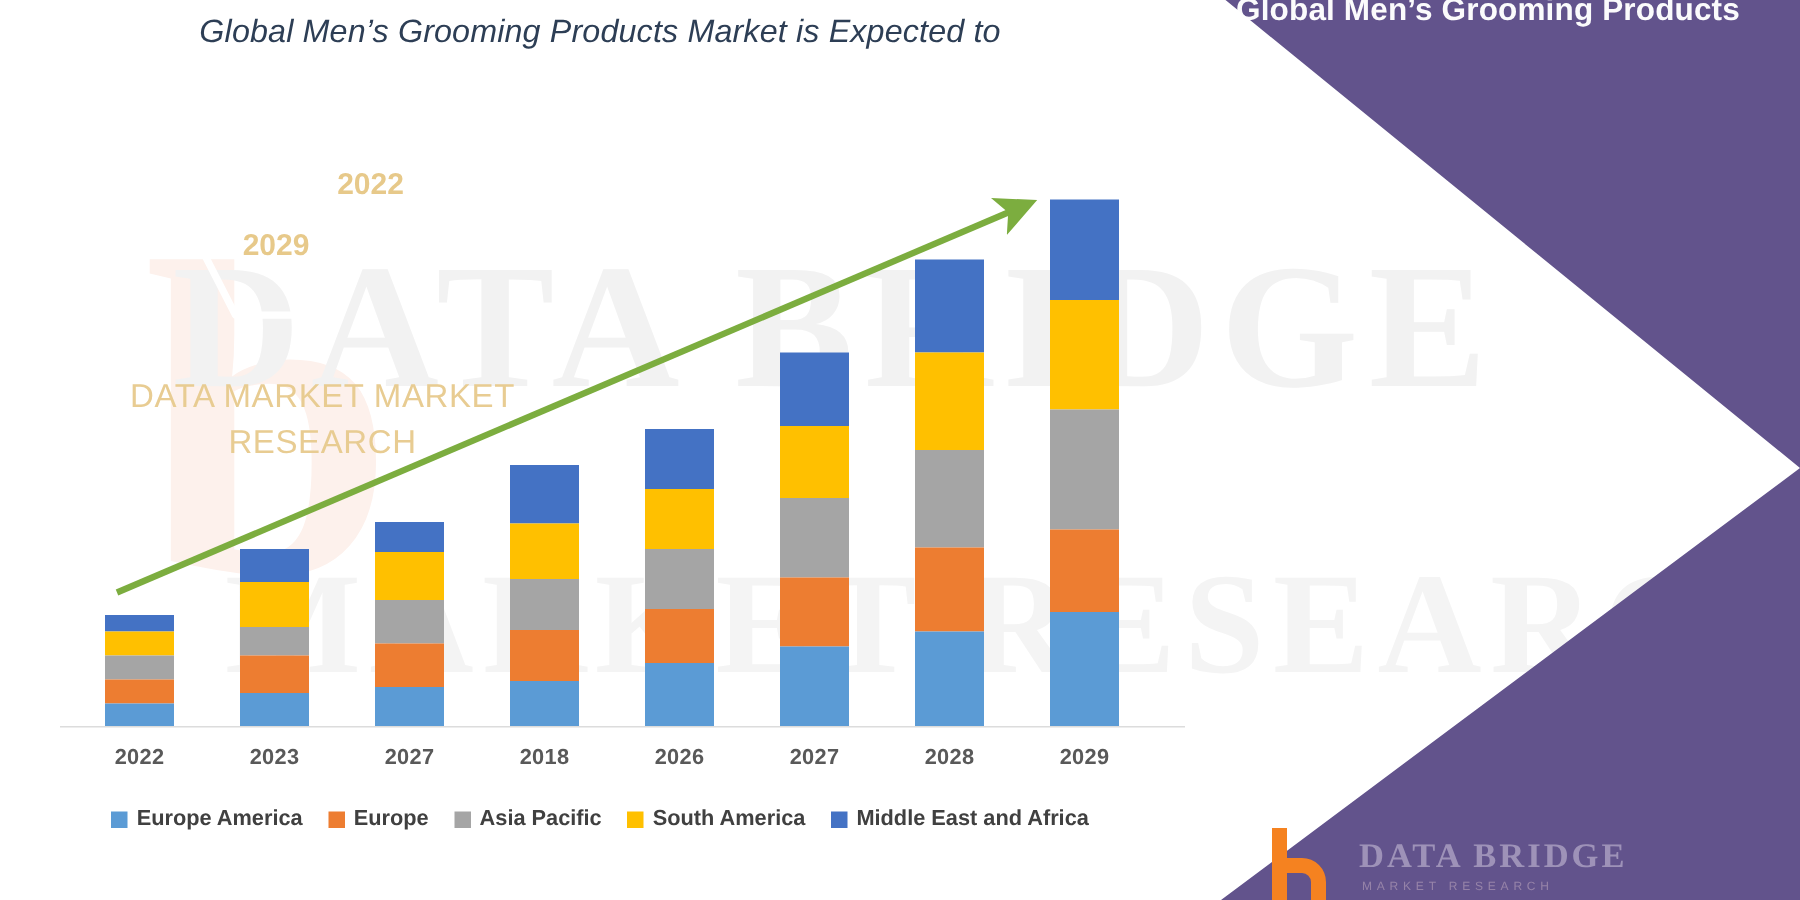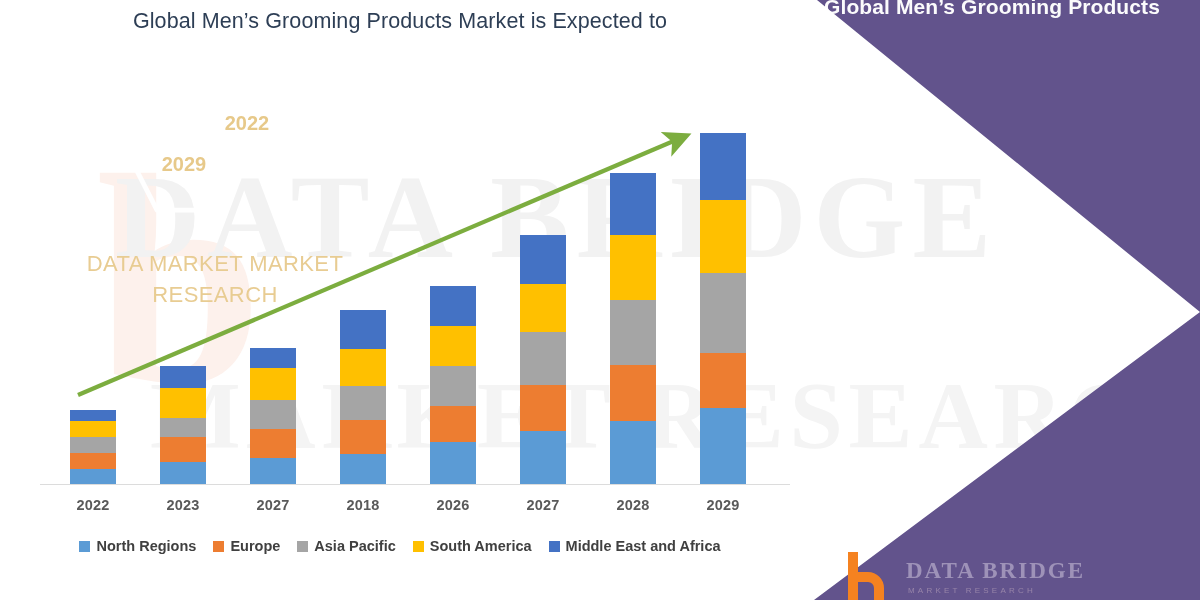--- a/index.html
+++ b/index.html
@@ -75,20 +75,21 @@
     position:absolute;left:68px;top:38px;
     color:#c9b2c4;font-size:8px;letter-spacing:3.2px;opacity:.5;
   }
 
   
   #title{
     position:absolute;left:60px;top:6px;width:680px;
     text-align:center;color:#2d3e55;
     font-size:21.5px;line-height:31px;font-weight:400;
     letter-spacing:.1px;
+    font-style:italic;
   }
   #plot{position:absolute;left:0;top:0;width:800px;height:600px;}
   .bar{position:absolute;width:46px;bottom:116px;}
   .seg{width:100%;display:block;}
   #axis{position:absolute;left:40px;top:484px;width:750px;height:1px;background:#dcdcdc;}
   .xlabel{
     position:absolute;top:497px;width:80px;text-align:center;
     color:#595959;font-size:14.5px;font-weight:700;letter-spacing:.2px;
   }
   #arrow{position:absolute;left:0;top:0;width:800px;height:600px;pointer-events:none;}
@@ -191,21 +192,21 @@
         <marker id="ah" markerWidth="7" markerHeight="7" refX="2.6" refY="3.2" orient="auto" markerUnits="strokeWidth">
           <path d="M0,0 L6.6,3.2 L0,6.4 L1.6,3.2 z" fill="#7CAD3F"></path>
         </marker>
       </defs>
       <line x1="78" y1="395" x2="676" y2="140" stroke="#7CAD3F" stroke-width="4.2" marker-end="url(#ah)"></line>
     </svg>
 
     <div id="legend">
         <div class="lg">
           <span class="lgsw" style="background: rgb(91, 155, 213);"></span>
-          <span class="lgtx">North Regions</span>
+          <span class="lgtx">Europe America</span>
         </div>
         <div class="lg">
           <span class="lgsw" style="background: rgb(237, 125, 49);"></span>
           <span class="lgtx">Europe</span>
         </div>
         <div class="lg">
           <span class="lgsw" style="background: rgb(165, 165, 165);"></span>
           <span class="lgtx">Asia Pacific</span>
         </div>
         <div class="lg">

